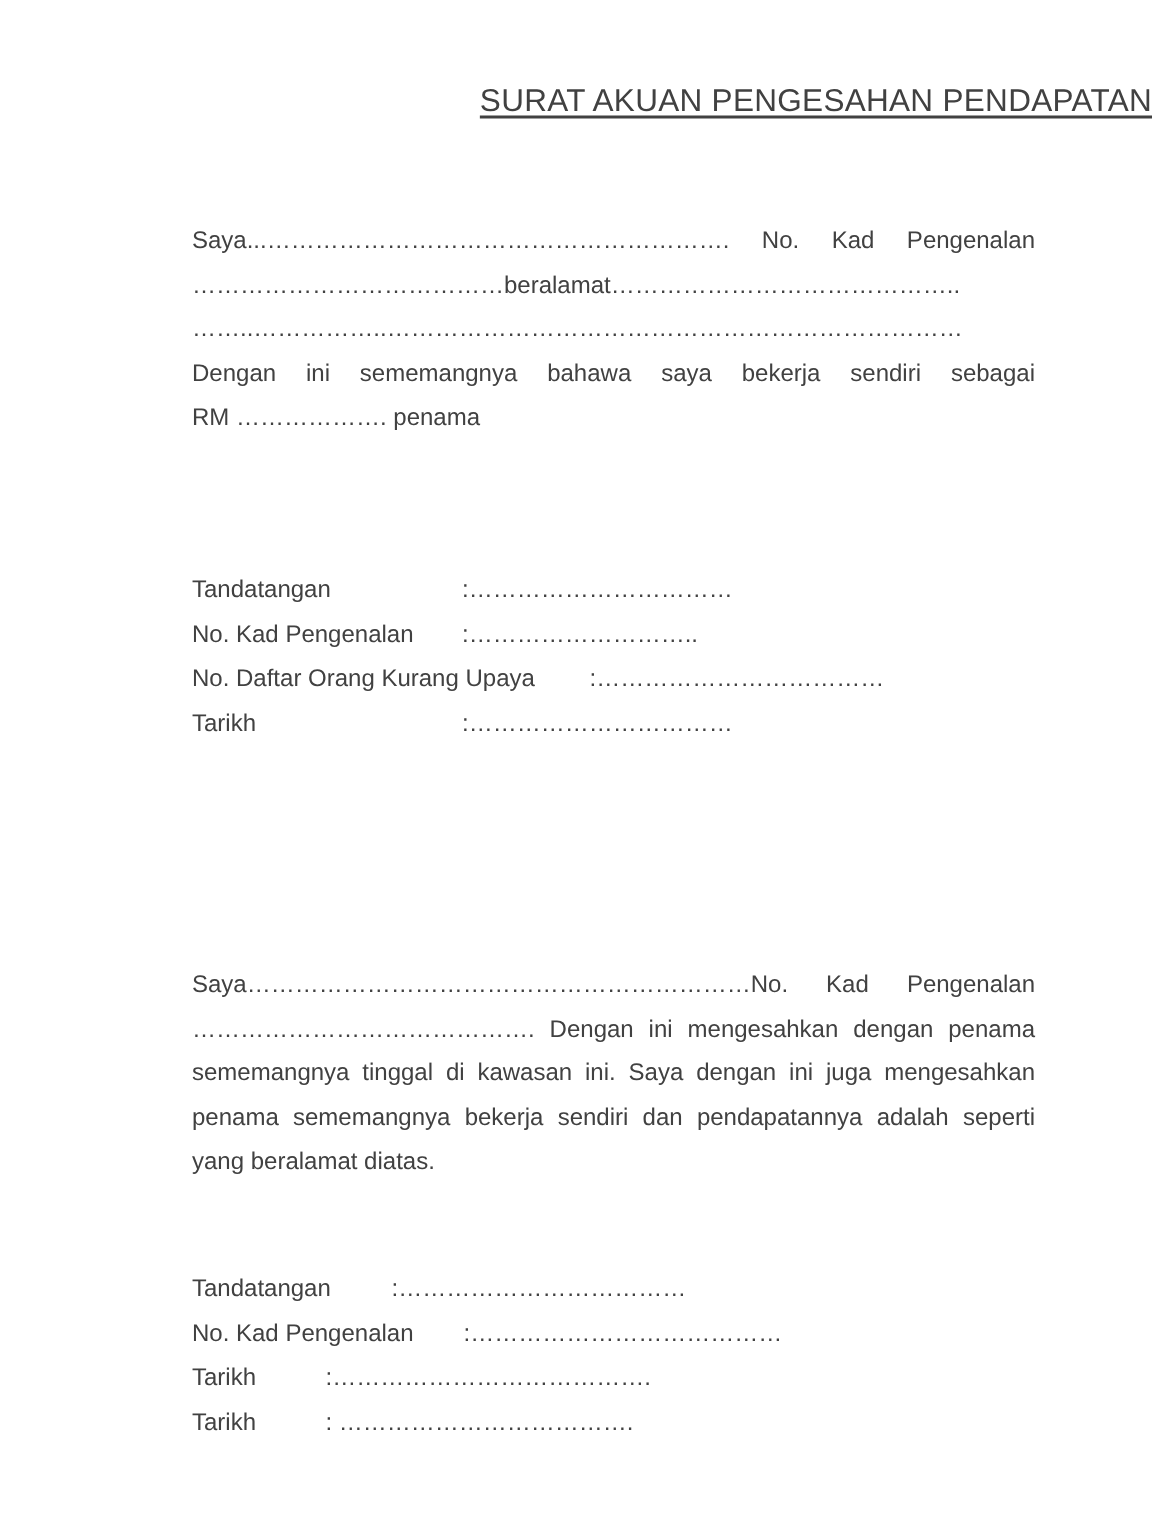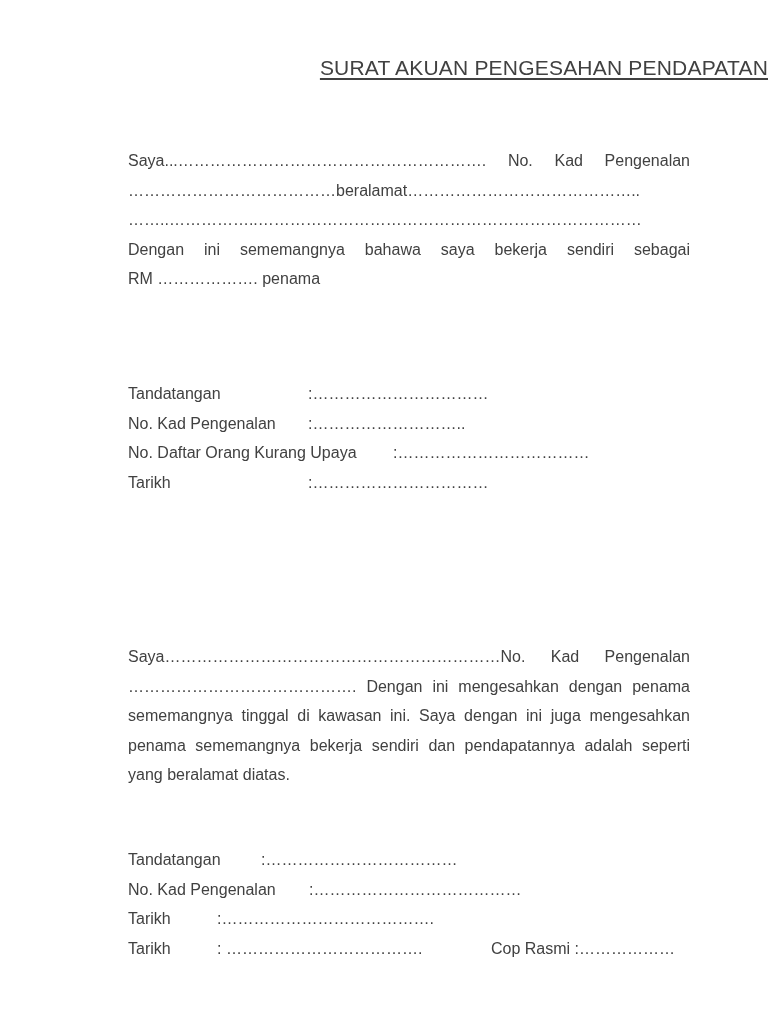--- a/index.html
+++ b/index.html
@@ -108,17 +108,16 @@
       <span class="lbl">No. Kad Pengenalan</span>
       <span class="val">:…………………………………</span>
     </div>
     <div class="row r2">
       <span class="lbl">Tarikh</span>
       <span class="val">:………………………………….</span>
     </div>
     <div class="row r3 rel">
       <span class="lbl">Tarikh</span>
       <span class="val">: ……………………………….</span>
-      <span class="cop">Cop Rasmi :………………</span>
     </div>
   </div>
 
 </div>
 
 </body></html>

